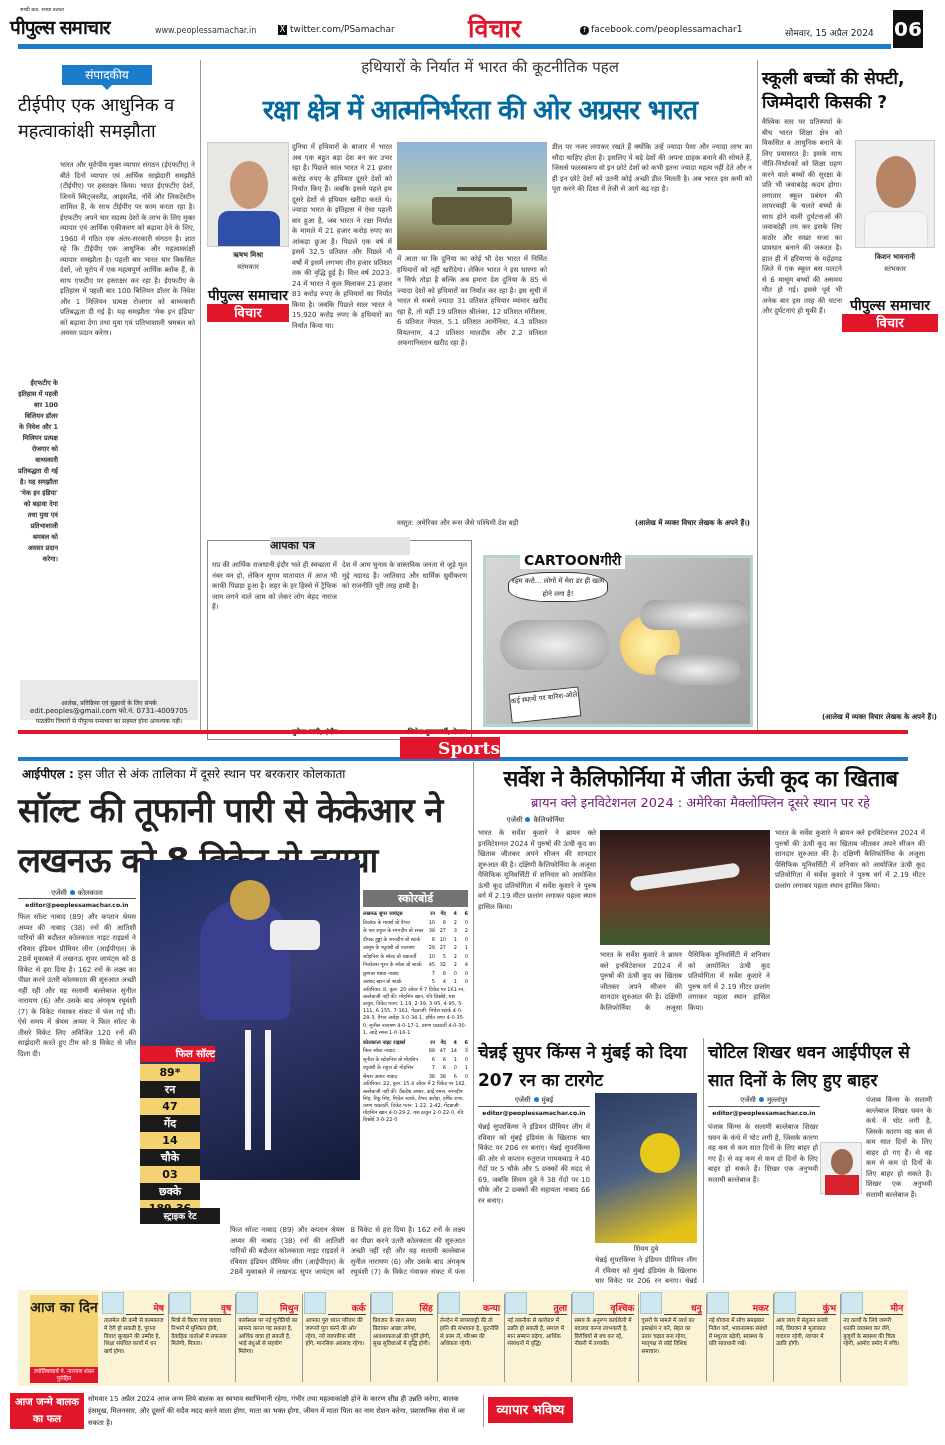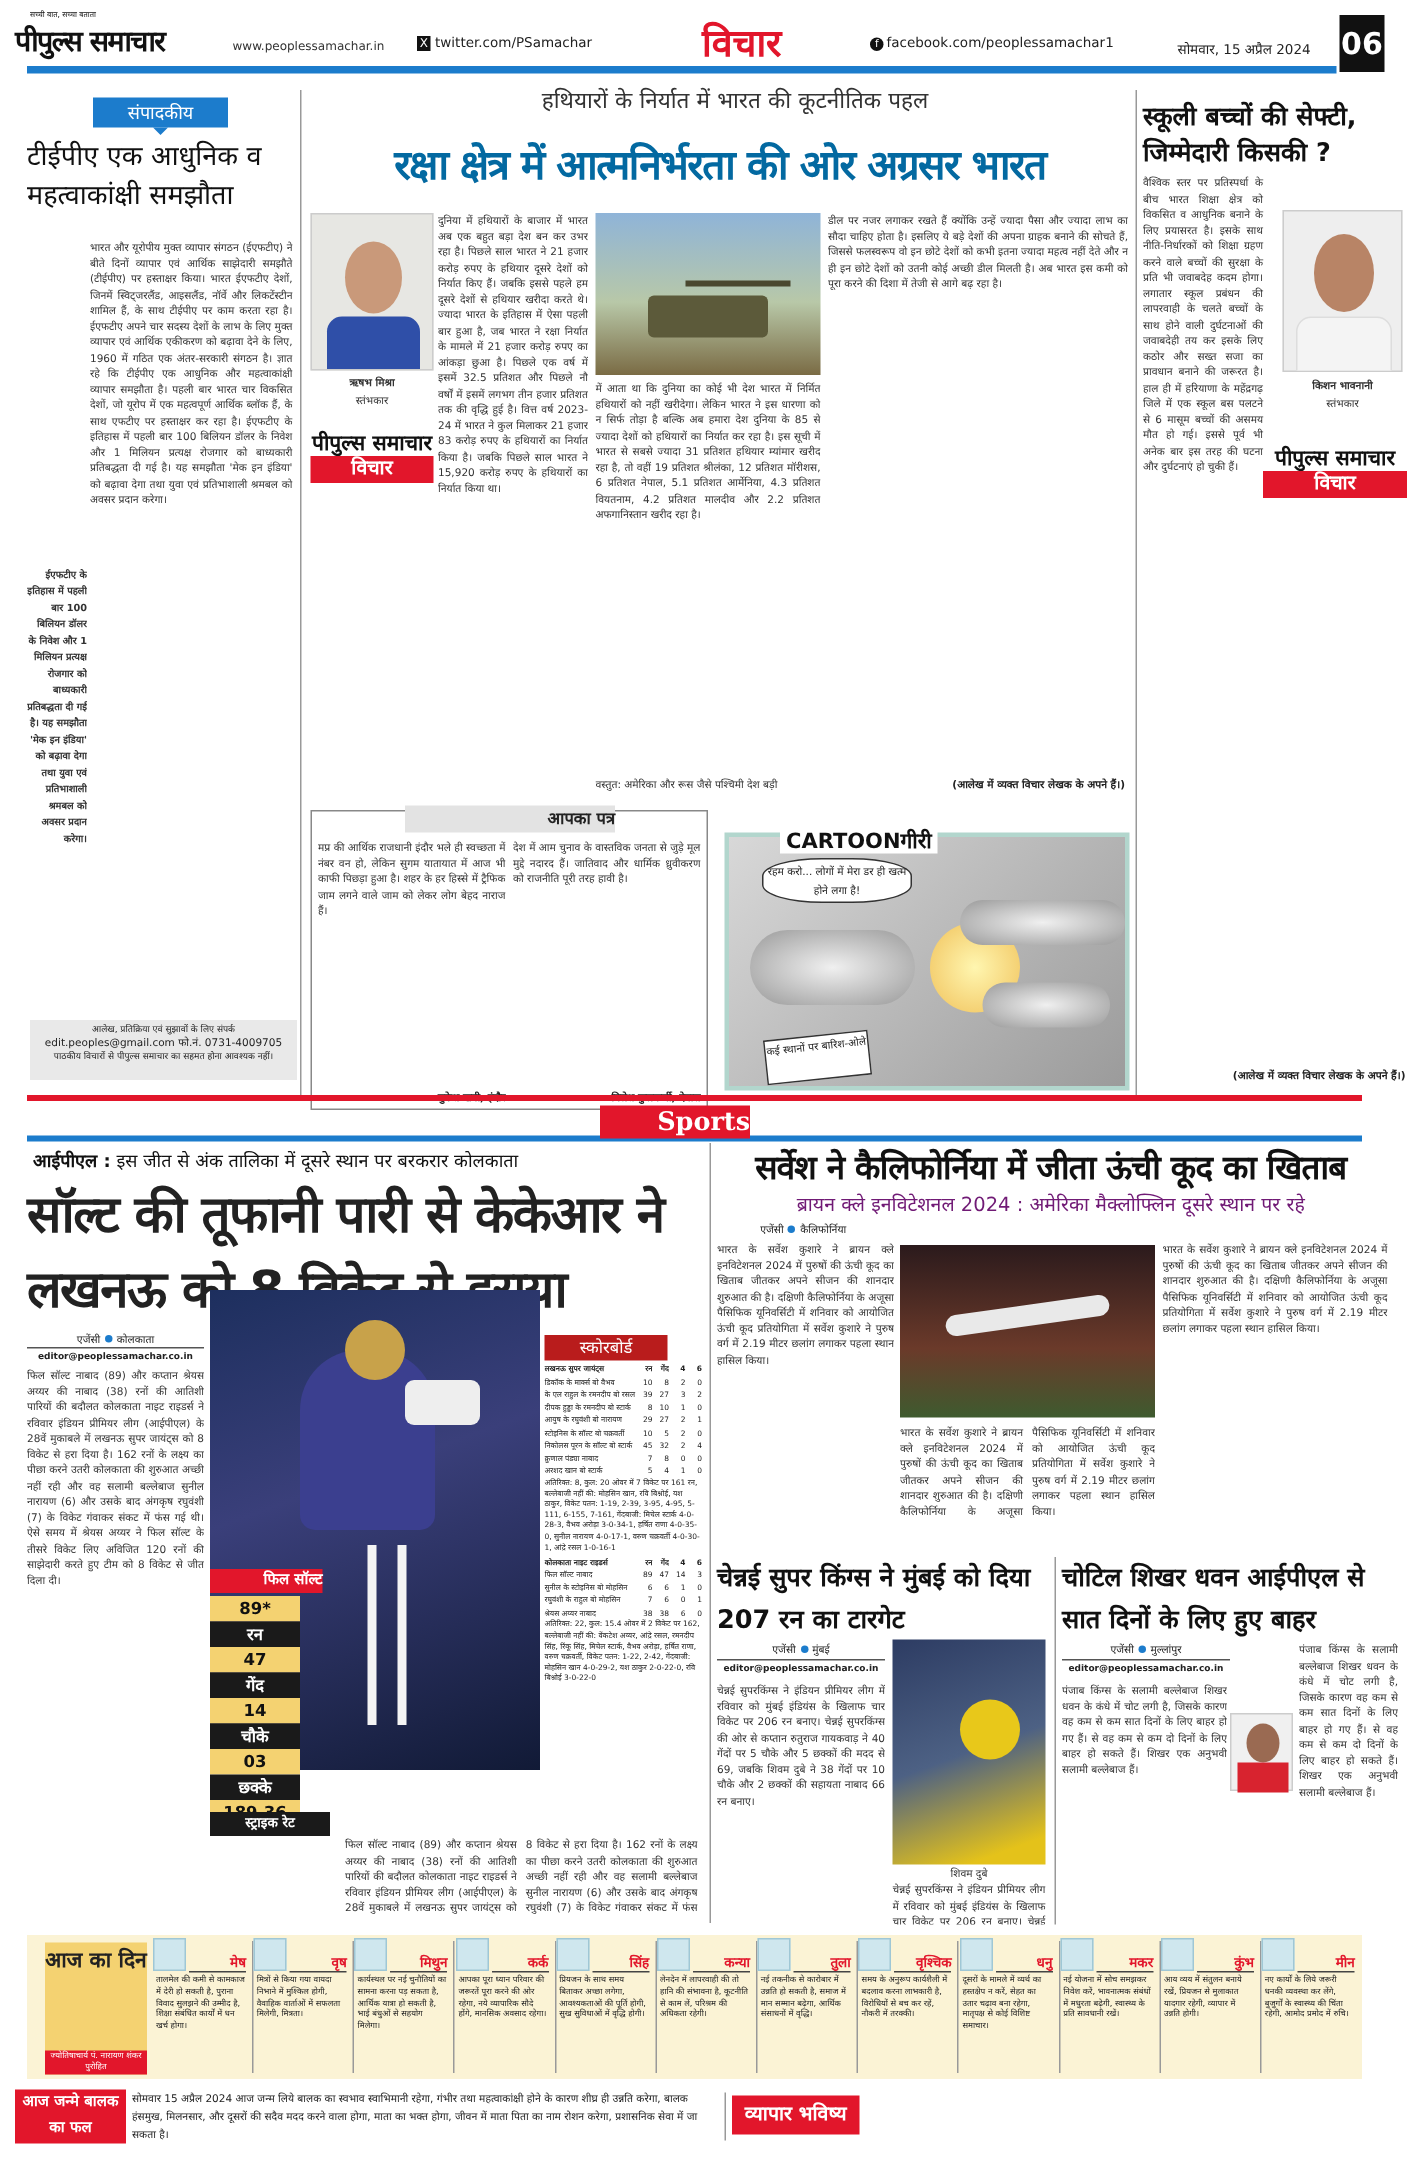--- a/index.html
+++ b/index.html
@@ -25,21 +25,21 @@
 .main-head{left:205px;top:90px;width:550px;font-size:27px;font-weight:bold;color:#0369a1;text-align:center;letter-spacing:-1px}
 .vsep{background:#999;width:1px}
 .photo{background:#e7e7e3;border:1px solid #ccc;overflow:hidden}
 .face{position:absolute;border-radius:50%;background:#c9997a}
 .cap{font-size:7px;text-align:center;color:#333}
 .brand-box{text-align:center}
 .brand-box .b1{font-size:14px;font-weight:bold;color:#111}
 .brand-box .b2{background:#e2162b;color:#fff;font-size:13px;font-weight:bold;height:18px;line-height:18px}
 .right-title{left:762px;top:66px;width:180px;font-size:17px;font-weight:bold;line-height:24px;color:#111}
 .aapka{left:207px;top:540px;width:265px;height:200px;border:1px solid #888}
-.aapka-title{left:270px;top:537px;width:140px;height:18px;background:#e3e3e3;text-align:right;font-size:11px;font-weight:bold;line-height:18px}
+.aapka-title{left:270px;top:537px;width:140px;height:18px;background:#e3e3e3;text-align:left;font-size:11px;font-weight:bold;line-height:18px}
 .cartoon{left:483px;top:555px;width:270px;height:172px;border:3px solid #b2d6cd;background:linear-gradient(135deg,#d8d8d8,#9b9b9b)}
 .cartoon-title{left:520px;top:550px;background:#fff;padding:0 4px;font-size:14px;font-weight:bold;color:#111}
 .sun{left:620px;top:615px;width:60px;height:60px;border-radius:50%;background:radial-gradient(#fff6b0,#f0c15a)}
 .bubble{left:508px;top:572px;width:100px;height:30px;border:1px solid #333;border-radius:40%;background:#fff;font-size:7px;text-align:center;line-height:13px;padding-top:2px}
 .cloud{border-radius:40px;background:radial-gradient(#f0f0f0,#999)}
 .signboard{left:510px;top:690px;width:70px;height:30px;background:#fff;border:1px solid #333;font-size:7px;text-align:center;line-height:14px;transform:rotate(-6deg)}
 .redline{left:18px;top:730px;width:890px;height:4px;background:#e2162b}
 .sports-tab{left:400px;top:737px;width:100px;height:22px;background:#e2162b;color:#fff;font-family:"DejaVu Serif",serif;font-size:17px;font-weight:bold;text-align:right;line-height:22px}
 .bluebar2{left:18px;top:757px;width:890px;height:4px;background:#1c7ccc}
 .ipl-kicker{left:22px;top:765px;width:450px;font-size:12px;color:#111}
@@ -48,21 +48,21 @@
 .byline{font-size:7px;text-align:center;color:#222}
 .byline .dot{display:inline-block;width:5px;height:5px;border-radius:50%;background:#1c7ccc;margin:0 3px}
 .email{font-size:6px;text-align:center;font-weight:bold;border-top:1px solid #555;padding-top:2px}
 .cricket{left:140px;top:860px;width:220px;height:320px;background:linear-gradient(160deg,#1d2f5e,#3a3f7a 40%,#111a36);overflow:hidden}
 .stat-box{left:140px;top:1048px;width:60px}
 .stat-box div{font-size:11px;font-weight:bold;text-align:center;height:17px;line-height:17px}
 .sv{background:#f4d271;color:#111}
 .sl{background:#1a1a1a;color:#fff}
 .phil-label{left:140px;top:1046px;width:75px;height:16px;background:#e2162b;color:#fff;font-size:10px;font-weight:bold;text-align:right;line-height:16px}
 .strike{left:140px;top:1208px;width:80px;height:16px;background:#1a1a1a;color:#fff;font-size:9px;font-weight:bold;text-align:center;line-height:16px}
-.scoreboard-title{left:363px;top:890px;width:82px;height:17px;background:#b91c1c;color:#fff;font-size:11px;font-weight:normal;text-align:center;line-height:17px}
+.scoreboard-title{left:363px;top:890px;width:105px;height:17px;background:#737373;color:#fff;font-size:11px;font-weight:bold;text-align:center;line-height:17px}
 .sb{left:363px;top:909px;width:105px;font-size:5px;line-height:8.5px;color:#222}
 .sb table{width:100%;border-collapse:collapse}
 .sb td{padding:0;white-space:nowrap;overflow:hidden}
 .sb td.n{text-align:right;width:11px}
 .sb .h td{font-weight:bold}
 .sb .note{font-size:5px;line-height:7.2px}
 .sarvesh-head{left:478px;top:762px;width:445px;font-size:22px;font-weight:bold;color:#111;letter-spacing:-0.5px;text-align:center}
 .sarvesh-sub{left:478px;top:793px;width:445px;font-size:13px;color:#701a75;text-align:center}
 .jump-photo{left:600px;top:830px;width:170px;height:115px;background:linear-gradient(180deg,#2b1a1c,#6b3a2a 60%,#3e5b2f)}
 .csk-head{left:478px;top:1038px;width:220px;font-size:17px;font-weight:bold;line-height:28px;color:#111}
@@ -94,21 +94,21 @@
   <div class="abs fb"><span class="ic">f</span><span>facebook.com/peoplessamachar1</span></div>
   <div class="abs date">सोमवार, 15 अप्रैल 2024</div>
   <div class="abs pgno">06</div>
 </div>
 <div class="abs topbar"></div>
 
 <div class="abs sampadakiya">संपादकीय</div>
 <div class="abs ed-title">टीईपीए एक आधुनिक व महत्वाकांक्षी समझौता</div>
 <div class="abs col-text" style="left:60px;top:160px;width:135px;height:525px">भारत और यूरोपीय मुक्त व्यापार संगठन (ईएफटीए) ने बीते दिनों व्यापार एवं आर्थिक साझेदारी समझौते (टीईपीए) पर हस्ताक्षर किया। भारत ईएफटीए देशों, जिनमें स्विट्जरलैंड, आइसलैंड, नॉर्वे और लिकटेंस्टीन शामिल हैं, के साथ टीईपीए पर काम करता रहा है। ईएफटीए अपने चार सदस्य देशों के लाभ के लिए मुक्त व्यापार एवं आर्थिक एकीकरण को बढ़ावा देने के लिए, 1960 में गठित एक अंतर-सरकारी संगठन है। ज्ञात रहे कि टीईपीए एक आधुनिक और महत्वाकांक्षी व्यापार समझौता है। पहली बार भारत चार विकसित देशों, जो यूरोप में एक महत्वपूर्ण आर्थिक ब्लॉक हैं, के साथ एफटीए पर हस्ताक्षर कर रहा है। ईएफटीए के इतिहास में पहली बार 100 बिलियन डॉलर के निवेश और 1 मिलियन प्रत्यक्ष रोजगार को बाध्यकारी प्रतिबद्धता दी गई है। यह समझौता 'मेक इन इंडिया' को बढ़ावा देगा तथा युवा एवं प्रतिभाशाली श्रमबल को अवसर प्रदान करेगा।</div>
 <div class="abs col-text" style="left:18px;top:378px;width:40px;height:230px;font-size:6.5px;line-height:11px;text-align:right;font-weight:bold">ईएफटीए के इतिहास में पहली बार 100 बिलियन डॉलर के निवेश और 1 मिलियन प्रत्यक्ष रोजगार को बाध्यकारी प्रतिबद्धता दी गई है। यह समझौता 'मेक इन इंडिया' को बढ़ावा देगा तथा युवा एवं प्रतिभाशाली श्रमबल को अवसर प्रदान करेगा।</div>
-<div class="abs" style="left:20px;top:680px;width:178px;height:40px;background:#e9e9e9;font-size:6px;text-align:center;line-height:9px;padding-top:2px">
+<div class="abs" style="left:20px;top:680px;width:178px;height:40px;background:#e9e9e9;font-size:6px;text-align:center;line-height:9px;padding-top:18px">
   <div>आलेख, प्रतिक्रिया एवं सुझावों के लिए संपर्क</div>
   <div style="font-size:7px">edit.peoples@gmail.com फो.नं. 0731-4009705</div>
   <div>पाठकीय विचारों से पीपुल्स समाचार का सहमत होना आवश्यक नहीं।</div>
 </div>
 <div class="abs vsep" style="left:200px;top:60px;height:670px"></div>
 
 <div class="abs sub-kicker">हथियारों के निर्यात में भारत की कूटनीतिक पहल</div>
 <div class="abs main-head">रक्षा क्षेत्र में आत्मनिर्भरता की ओर अग्रसर भारत</div>
 <div class="abs photo" style="left:207px;top:142px;width:82px;height:105px">
   <div class="face" style="left:22px;top:18px;width:38px;height:48px"></div>

